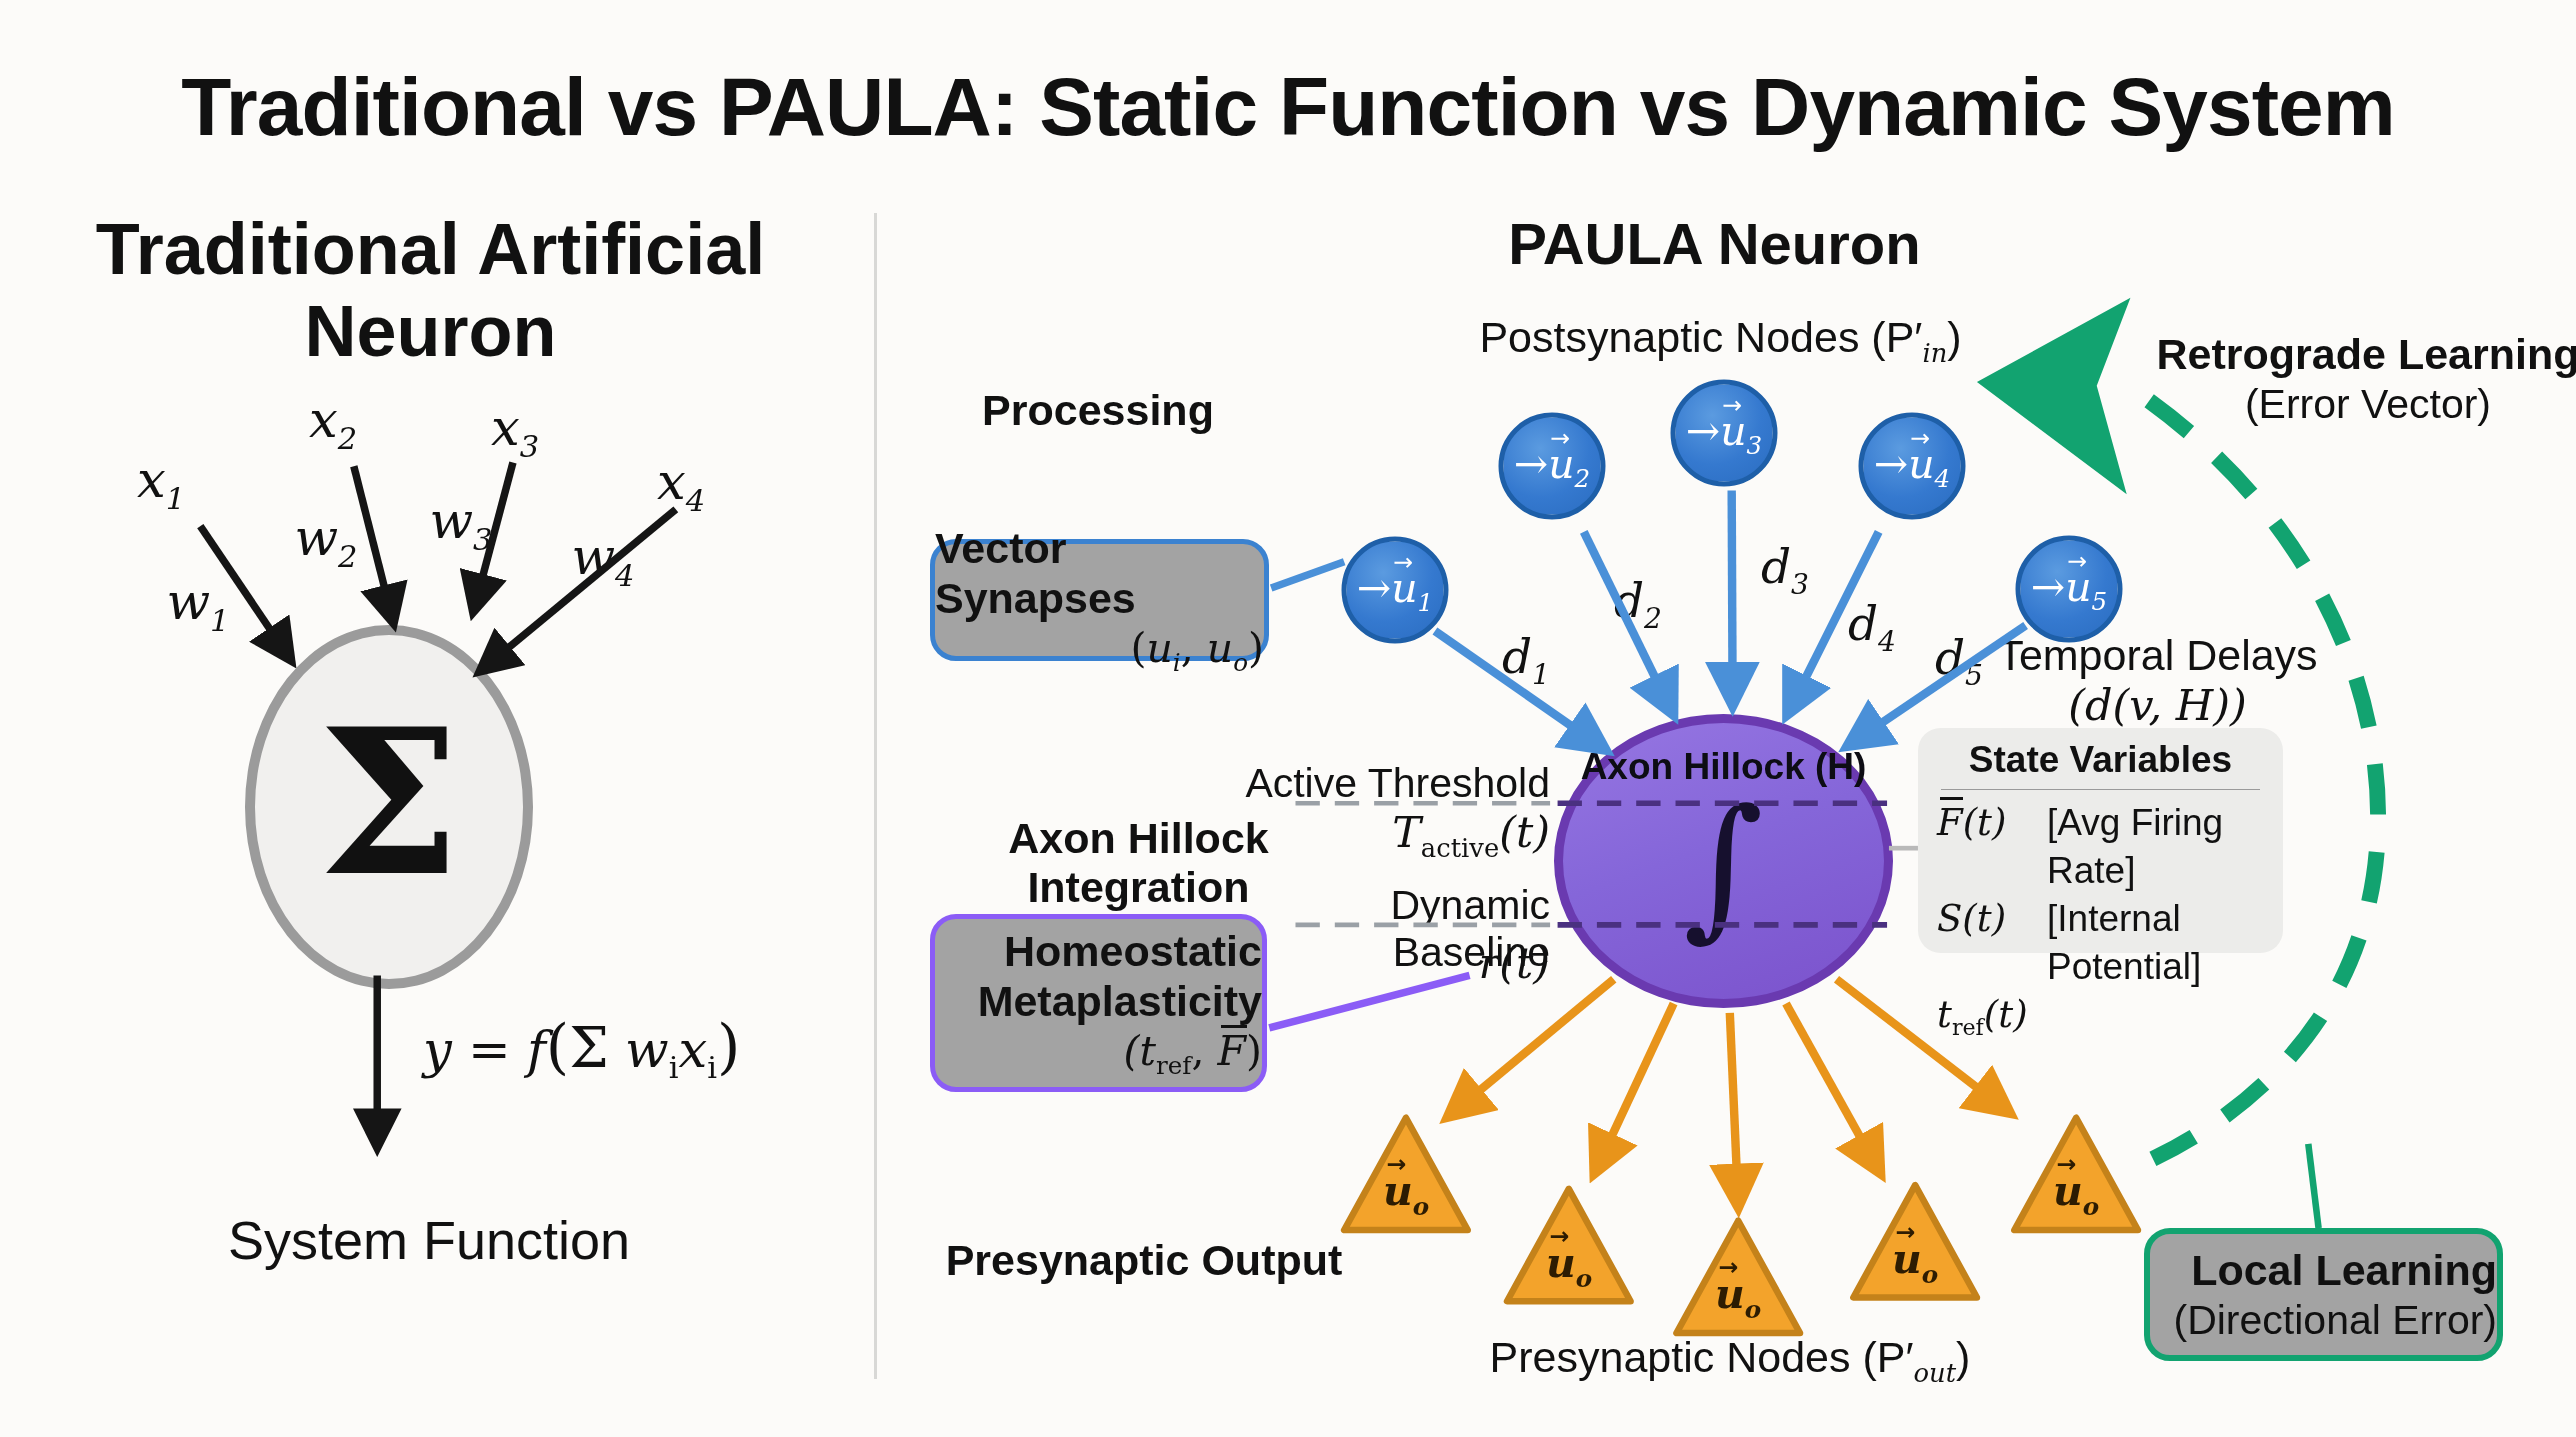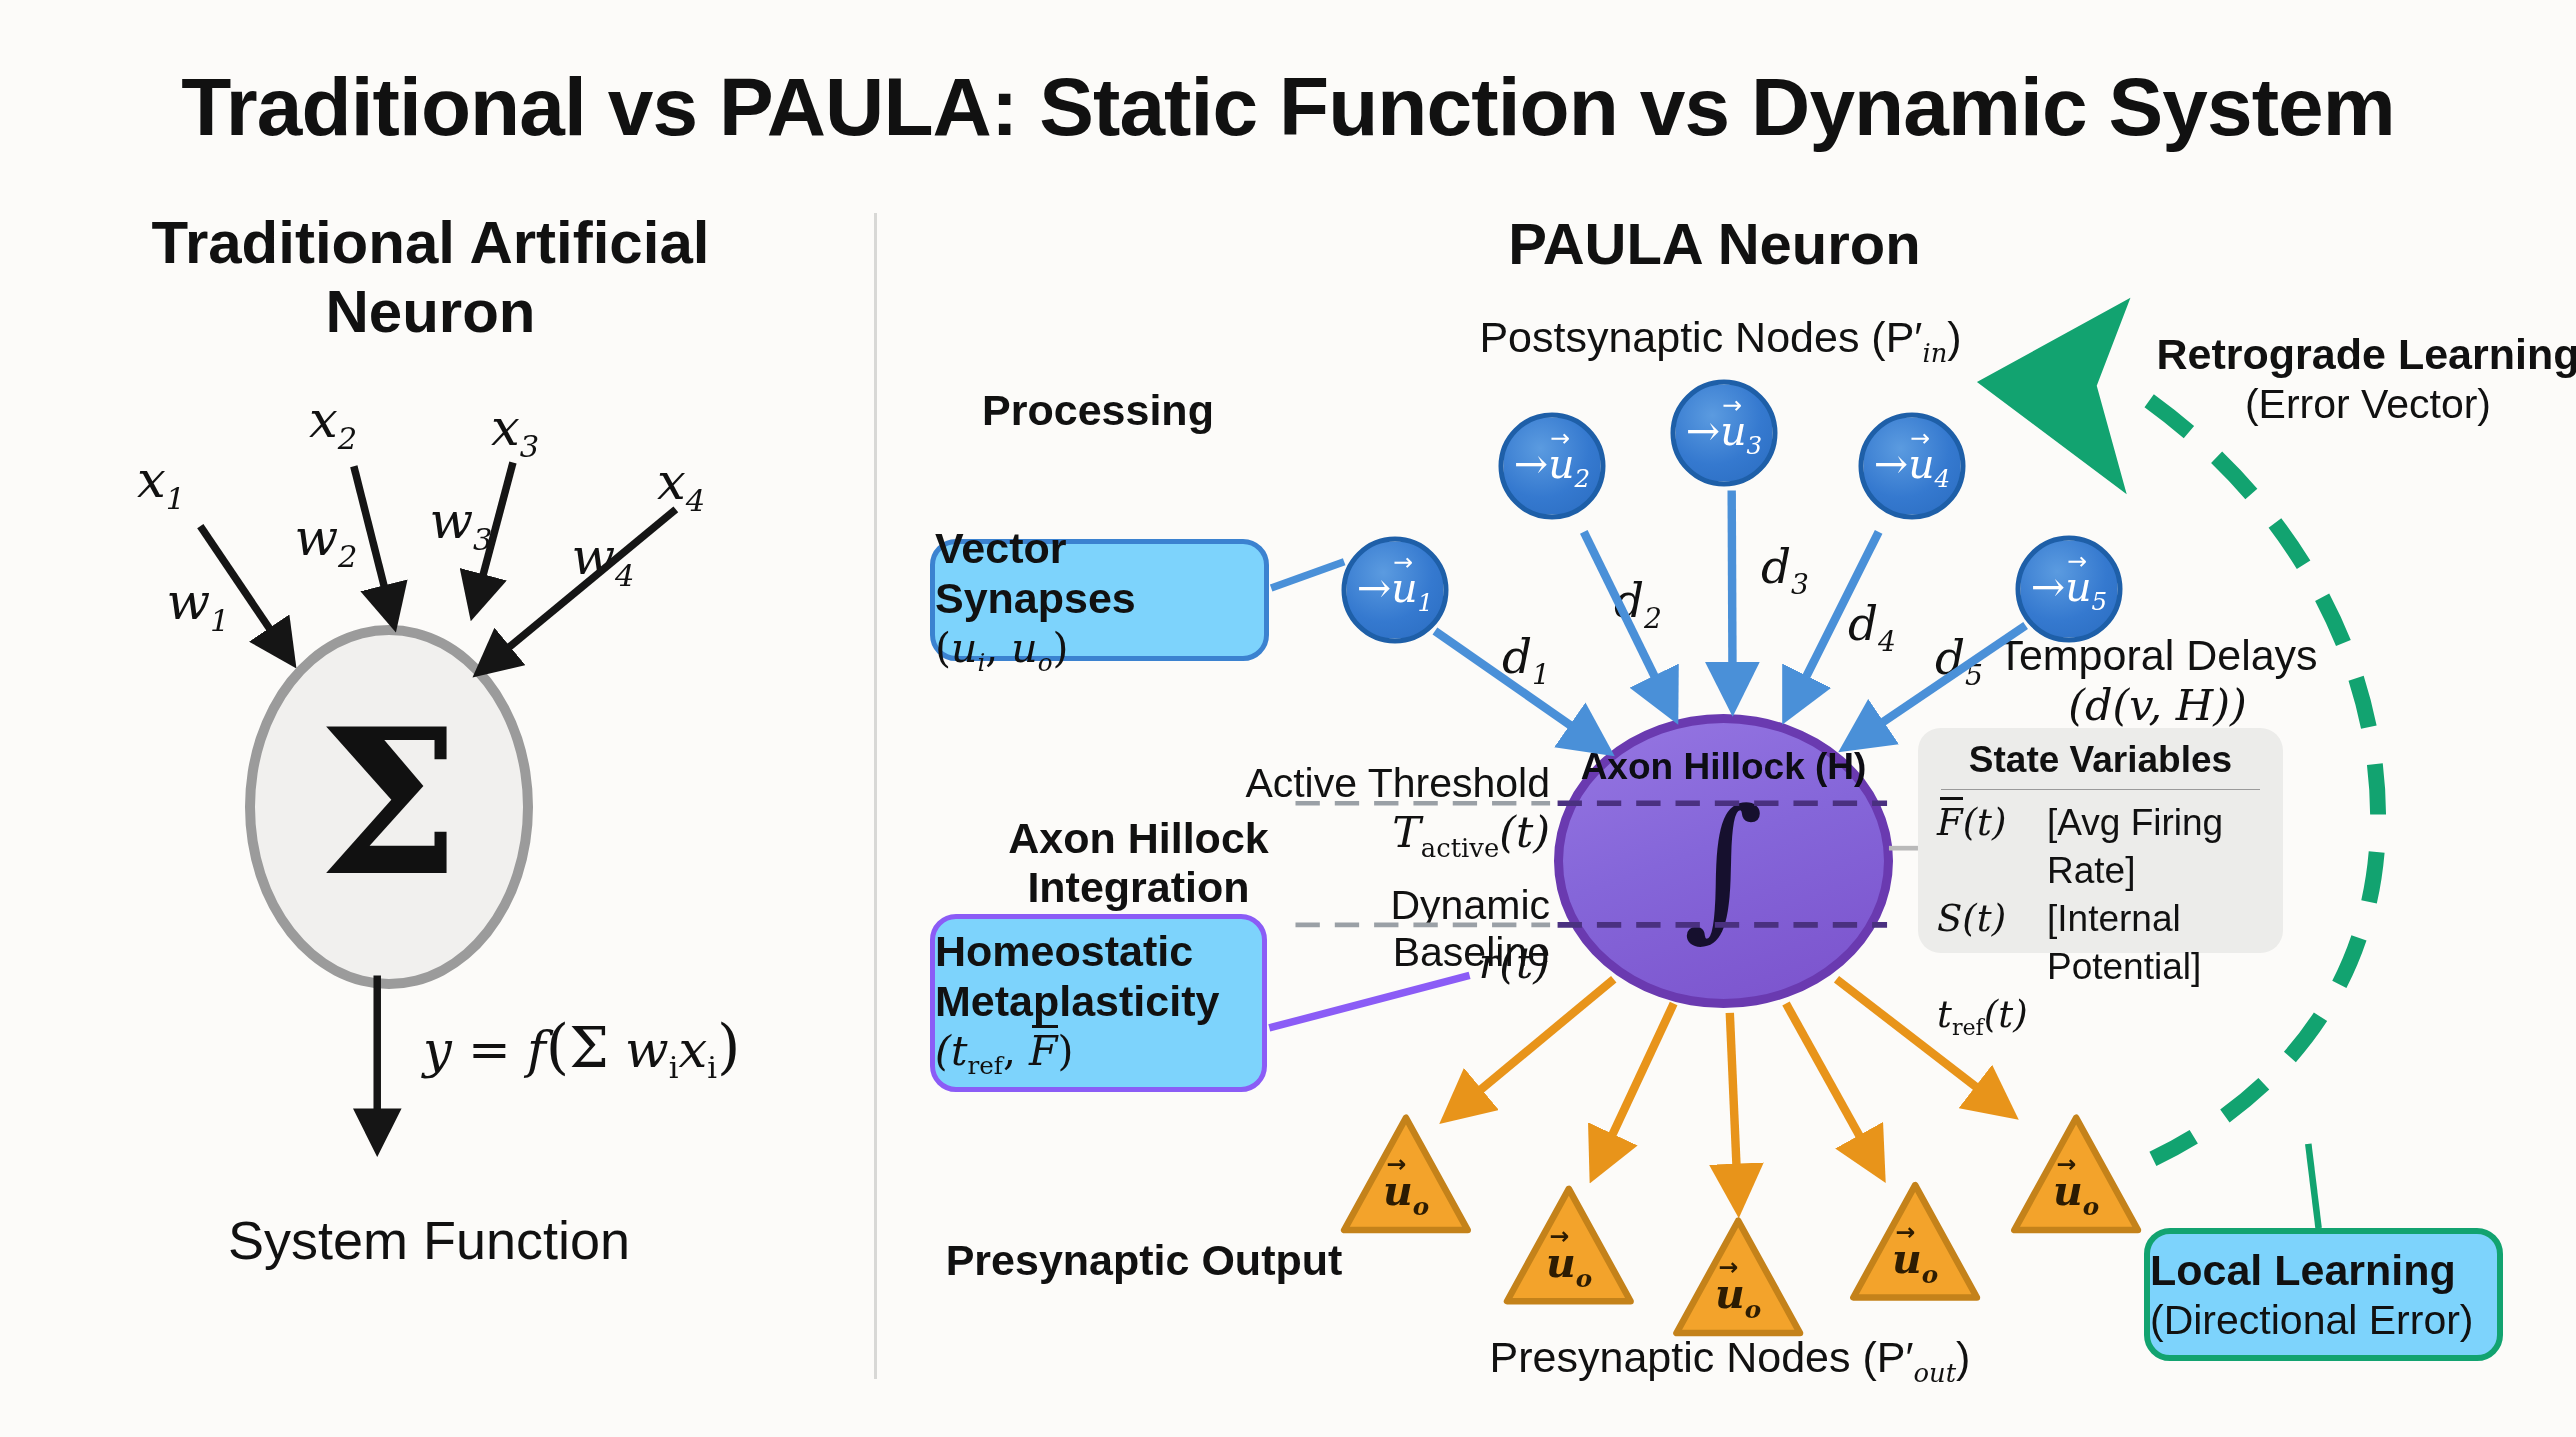--- a/index.html
+++ b/index.html
@@ -20,39 +20,39 @@
   sub{font-size:0.6em;}
   sub.rsub{font-style:normal;}
   .vec{position:relative;display:inline-block;}
   .vec::after{content:"→";position:absolute;left:45%;transform:translateX(-50%);
     top:-0.72em;font-size:0.58em;font-style:normal;font-family:"DejaVu Sans",sans-serif;}
   .bar{position:relative;display:inline-block;}
   .bar::before{content:"";position:absolute;left:0.08em;right:-0.02em;top:-0.06em;
     border-top:0.09em solid currentColor;}
 
   .main-title{width:2576px;top:60px;left:0;font-size:82px;font-weight:bold;letter-spacing:-0.9px;}
-  .panel-heading{font-size:60px;font-weight:bold;}
+  .panel-heading{font-size:72px;font-weight:bold;}
   .divider{left:874px;top:213px;width:2.8px;height:1166px;background:#d8d8d6;}
 
   .io-label{font-size:51px;}
   .sigma-circle{left:245px;top:625px;width:268px;height:344px;border-radius:50%;
     border:10.3px solid #9b9b9b;background:#f1f0ee;display:flex;align-items:center;justify-content:center;}
   .sigma-glyph{font-family:"DejaVu Serif",serif;font-size:201px;font-weight:600;line-height:1;margin-top:-9.4px;}
   .formula{font-size:51px;font-family:"DejaVu Serif",serif;}
   .static-caption{font-size:54px;}
 
   .bnode{width:107px;height:107px;border-radius:50%;z-index:2;
     background:radial-gradient(circle at 38% 32%,#5b9be0 0%,#3579cf 55%,#2a6cc0 100%);
     border:5.6px solid #1e5fa8;box-sizing:border-box;display:flex;align-items:center;justify-content:center;
     color:#fff;font-family:"DejaVu Serif",serif;font-style:italic;font-size:41px;}
   .bnode .vec::after{top:-0.66em;}
   .dlabel{font-family:"DejaVu Serif",serif;font-style:italic;font-size:47px;}
 
-  .callout{box-sizing:border-box;background:#7dd3fc;border-radius:26px;display:flex;
-    flex-direction:column;align-items:flex-start;justify-content:center;line-height:1.18;}
+  .callout{box-sizing:border-box;background:#a3a3a3;border-radius:26px;display:flex;
+    flex-direction:column;align-items:flex-end;justify-content:center;line-height:1.18;}
   .callout .t1{font-size:43px;font-weight:bold;}
   .callout .t2{font-size:41px;}
   .box-vs{left:930px;top:539px;width:339px;height:122px;border:5.6px solid #3b82d0;}
   .box-hm{left:930px;top:914px;width:337px;height:178px;border:5.6px solid #8b5cf6;}
   .box-ll{left:2144px;top:1228px;width:359px;height:133px;border:6.6px solid #12a370;}
 
   .hillock{left:1554px;top:714px;width:339px;height:294px;border-radius:50%;
     border:9.4px solid #6a3ab0;box-sizing:border-box;
     background:linear-gradient(160deg,#9676e2 0%,#8566d9 45%,#7b52cc 100%);
     display:flex;flex-direction:column;align-items:center;}

